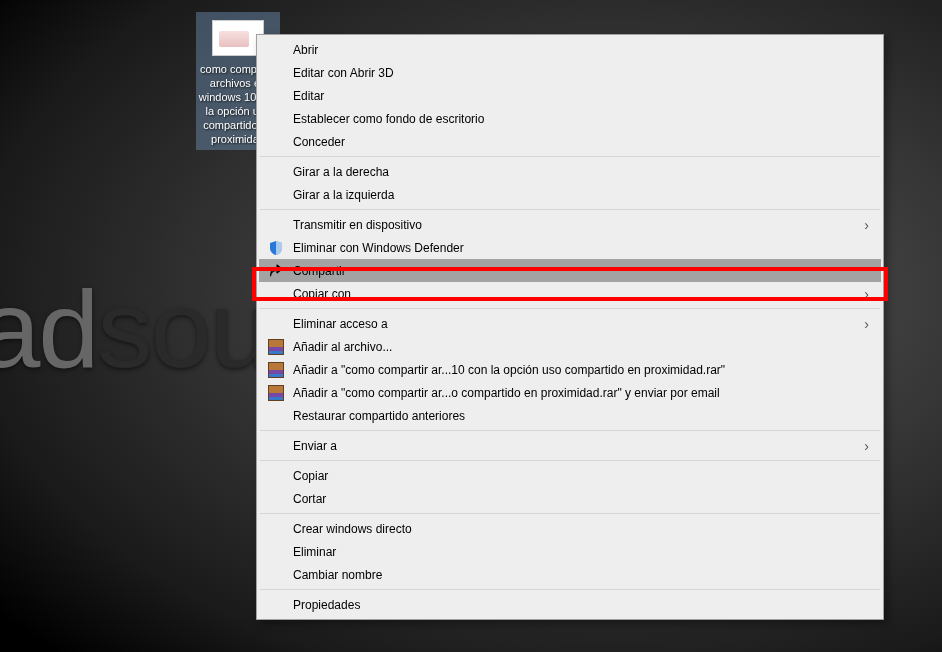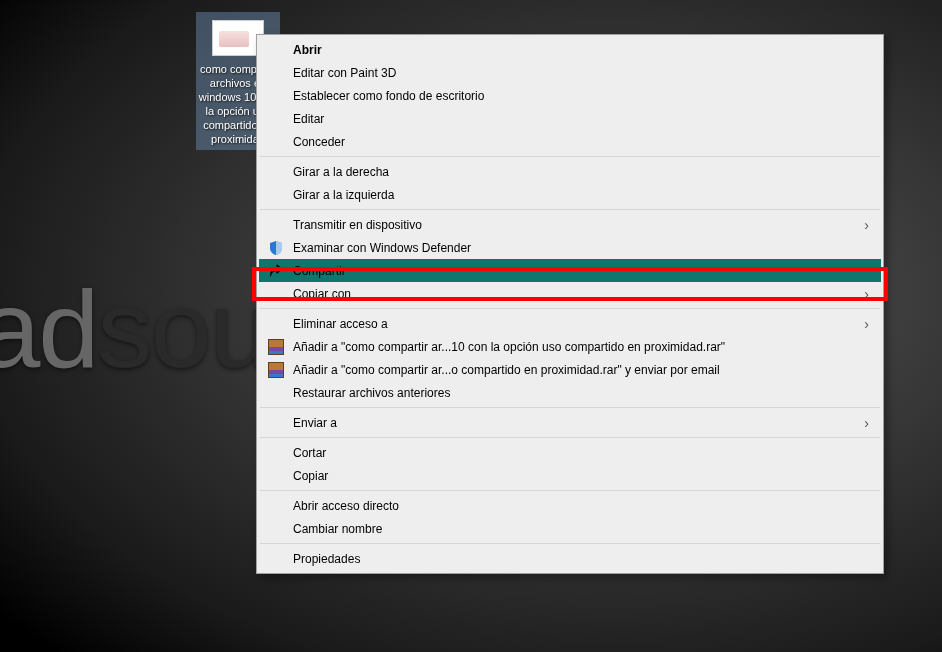--- a/index.html
+++ b/index.html
@@ -69,22 +69,22 @@
     }
     .menu-item {
       display: flex;
       align-items: center;
       height: 23px;
       padding: 0 30px 0 34px;
       position: relative;
       color: #000;
       cursor: default;
     }
-    .menu-item.hover { background: #0f766e; }
-    .menu-item .bold { font-weight: 700; }
+    .menu-item.hover { background: #a3a3a3; }
+    .menu-item .bold { font-weight: 400; }
     .menu-item .arrow {
       position: absolute;
       right: 12px;
       top: 50%;
       transform: translateY(-50%);
       font-size: 14px;
       color: #555;
     }
     .separator {
       height: 1px;
@@ -123,27 +123,27 @@
 <div class="desktop-icon">
   <div class="thumb"></div>
   <div class="label">como compartir archivos en windows 10 con la opción uso compartido en proximidad</div>
 </div>
 
 <div class="context-menu" id="ctx">
     <div class="menu-item">
       <span class="bold">Abrir</span>
     </div>
     <div class="menu-item">
-      <span>Editar con Paint 3D</span>
+      <span>Editar con Abrir 3D</span>
+    </div>
+    <div class="menu-item">
+      <span>Editar</span>
     </div>
     <div class="menu-item">
       <span>Establecer como fondo de escritorio</span>
-    </div>
-    <div class="menu-item">
-      <span>Editar</span>
     </div>
     <div class="menu-item">
       <span>Conceder</span>
     </div>
     <div class="separator"></div>
     <div class="menu-item">
       <span>Girar a la derecha</span>
     </div>
     <div class="menu-item">
       <span>Girar a la izquierda</span>
@@ -153,21 +153,21 @@
       <span>Transmitir en dispositivo</span>
       <span class="arrow">›</span>
     </div>
     <div class="menu-item">
       <span class="icon-slot">
         <svg width="16" height="16" viewBox="0 0 16 16">
           <path d="M8 1 L14 3 V8 C14 12 11 14.5 8 15 C5 14.5 2 12 2 8 V3 Z" fill="#2878d8"></path>
           <path d="M8 1 L14 3 V8 C14 12 11 14.5 8 15 Z" fill="#fff" opacity="0.6"></path>
         </svg>
       </span>
-      <span>Examinar con Windows Defender</span>
+      <span>Eliminar con Windows Defender</span>
     </div>
     <div class="menu-item hover">
       <span class="icon-slot">
         <svg width="16" height="16" viewBox="0 0 16 16">
           <path d="M9 2 L14 6 L9 10 L9 7.5 C5 7.5 3 10 2.5 13 C2.5 8 5 4.5 9 4.5 Z" fill="none" stroke="#000" stroke-width="1.1" stroke-linejoin="round"></path>
         </svg>
       </span>
       <span>Compartir</span>
     </div>
     <div class="menu-item">
@@ -176,46 +176,55 @@
     </div>
     <div class="separator"></div>
     <div class="menu-item">
       <span>Eliminar acceso a</span>
       <span class="arrow">›</span>
     </div>
     <div class="menu-item">
       <span class="icon-slot">
         <div class="icon-rar"></div>
       </span>
+      <span>Añadir al archivo...</span>
+    </div>
+    <div class="menu-item">
+      <span class="icon-slot">
+        <div class="icon-rar"></div>
+      </span>
       <span>Añadir a "como compartir ar...10 con la opción uso compartido en proximidad.rar"</span>
     </div>
     <div class="menu-item">
       <span class="icon-slot">
         <div class="icon-rar"></div>
       </span>
       <span>Añadir a "como compartir ar...o compartido en proximidad.rar" y enviar por email</span>
     </div>
     <div class="menu-item">
-      <span>Restaurar archivos anteriores</span>
+      <span>Restaurar compartido anteriores</span>
     </div>
     <div class="separator"></div>
     <div class="menu-item">
       <span>Enviar a</span>
       <span class="arrow">›</span>
     </div>
     <div class="separator"></div>
     <div class="menu-item">
+      <span>Copiar</span>
+    </div>
+    <div class="menu-item">
       <span>Cortar</span>
     </div>
-    <div class="menu-item">
-      <span>Copiar</span>
-    </div>
-    <div class="separator"></div>
-    <div class="menu-item">
-      <span>Abrir acceso directo</span>
+    <div class="separator"></div>
+    <div class="menu-item">
+      <span>Crear windows directo</span>
+    </div>
+    <div class="menu-item">
+      <span>Eliminar</span>
     </div>
     <div class="menu-item">
       <span>Cambiar nombre</span>
     </div>
     <div class="separator"></div>
     <div class="menu-item">
       <span>Propiedades</span>
     </div>
   </div>
 

